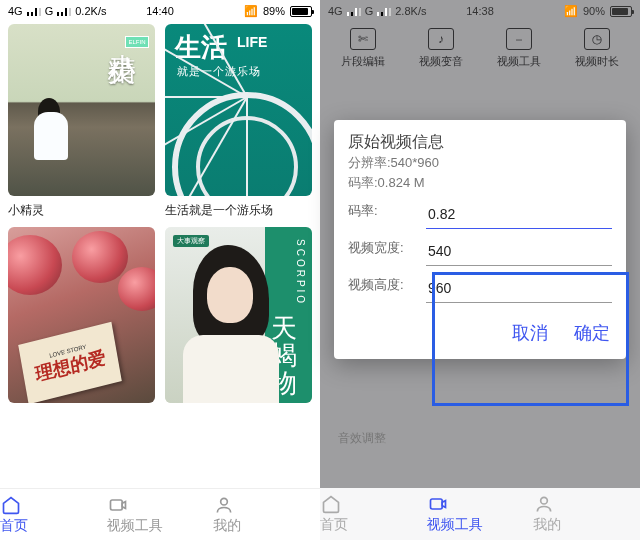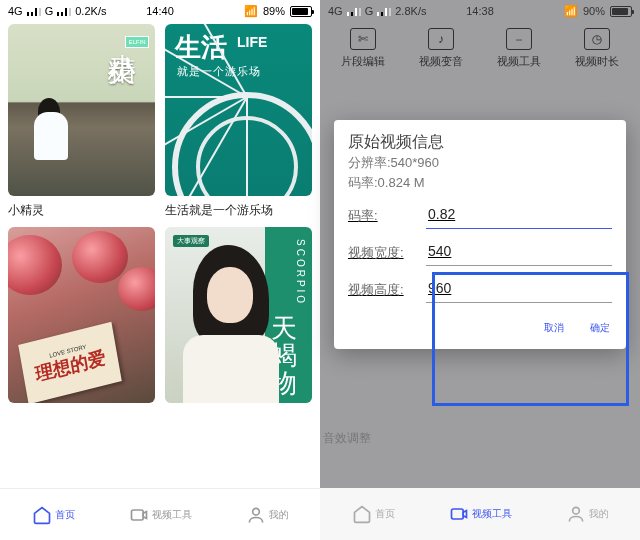--- a/index.html
+++ b/index.html
@@ -53,21 +53,21 @@
   .t4 .hair2 { position:absolute; left:28px; top:18px; width:76px; height:100px; background:#1e1b18; border-radius: 46% 54% 30% 30%; }
   .t4 .face { z-index:2; }
   .t4 .shirt { position:absolute; left:18px; top:108px; width:96px; height:80px; background:#f6f3ec; border-radius: 20px 20px 0 0; z-index:1;}
   .t4 .tag { position:absolute; top:8px; left:8px; background:#1f7a5a; color:#fff; font-size:7px; padding:1px 4px; border-radius:2px; z-index:3;}
   .t4 .side { width:32%; background:#1d8f6c; display:flex; flex-direction:column; align-items:center; justify-content:flex-end; padding:6px; }
   .t4 .scorpio { color:#fff; font-size:10px; letter-spacing:3px; writing-mode: vertical-rl; position:absolute; top:12px; right:6px; }
   .t4 .cn { color:#fff; font-size:26px; line-height:1.05; }
 
   
   .nav { height: 52px; border-top: 1px solid #eee; display:flex; background:#fff; }
-  .nav-item { flex:1; display:flex; flex-direction:row; align-items:center; justify-content:center; font-size:10px; gap:2px; color:#999; }
+  .nav-item { flex:1; display:flex; flex-direction:column; justify-content:center; font-size:14px; gap:2px; color:#999; }
   .nav-item.active { color:#3f56f0; }
   .nav-icon { width:22px; height:20px; display:flex; align-items:center; justify-content:center; }
   .nav-icon svg { width:20px; height:20px; }
 
   
   .pane-right { background: #fff; }
   .rbg { position:absolute; inset:0; background: rgba(40,40,44,.45); }
   .rhead { position:relative; height:42px; display:flex; align-items:center; justify-content:center; background:#f7f7f8; border-bottom:1px solid #e5e5e7;}
   .rhead-title { font-size:16px; color:#333; }
   .rhead-pill { position:absolute; right:8px; top:9px; background:#000; color:#f4c64b; font-size:10px; padding:4px 10px; border-radius: 12px; }
@@ -76,30 +76,30 @@
   .tool-icon { width:26px; height:22px; border:1.6px solid #333; border-radius:3px; display:flex; align-items:center; justify-content:center; font-size:12px; }
 
   .dialog { position:absolute; left:14px; right:14px; top:120px; background:#fff; border-radius:4px; box-shadow:0 6px 24px rgba(0,0,0,.3); padding: 12px 14px 10px; }
   .dlg-title { font-size:16px; color:#444; margin-bottom:0; }
   .dlg-info { font-size:13px; color:#777; line-height:1.5; }
   .toggle-row { display:flex; align-items:center; gap:8px; margin:12px 0 10px; }
   .toggle { width:40px; height:22px; background:#3f56f0; border-radius:12px; position:relative; }
   .toggle::after { content:""; position:absolute; right:2px; top:2px; width:18px; height:18px; background:#fff; border-radius:50%; }
   .toggle-label { font-size:13px; color:#555; }
 
-  .form-row { display:flex; align-items:center; margin:10px 0;text-decoration:underline; }
+  .form-row { display:flex; align-items:flex-start; margin:10px 0; }
   .form-label { width:78px; font-size:13px; color:#666; flex-shrink:0;}
   .form-input { flex:1; border:none; border-bottom:1.5px solid #999; font-size:14px; padding:4px 2px 6px; color:#222; background:transparent; outline:none; }
   .highlight-box { position:absolute; border:3px solid #2a5de4; pointer-events:none; }
   .hb1 { left:98px; right:-3px; top:152px; height:134px; }
 
   .dlg-actions { display:flex; justify-content:flex-end; gap:22px; margin-top:14px; }
-  .dlg-btn { font-size:10px; color:#3f56f0; background:none; border:none; cursor:pointer; padding:4px 2px;}
-
-  .rbelow { position:absolute; left:3px; top:430px; font-size:12px; color:#777; }
+  .dlg-btn { font-size:18px; color:#3f56f0; background:none; border:none; cursor:pointer; padding:4px 2px;}
+
+  .rbelow { position:absolute; left:18px; top:430px; font-size:12px; color:#777; }
 
   .rnav { position:absolute; bottom:0; left:0; right:0; height:52px; display:flex; background: rgba(255,255,255,.92);}
   .rnav .nav-item { color:#aaa; }
   .rnav .nav-item.active { color:#3f56f0; }
 </style>
 </head>
 <body>
 
 <div class="pane">
   <div class="status">

